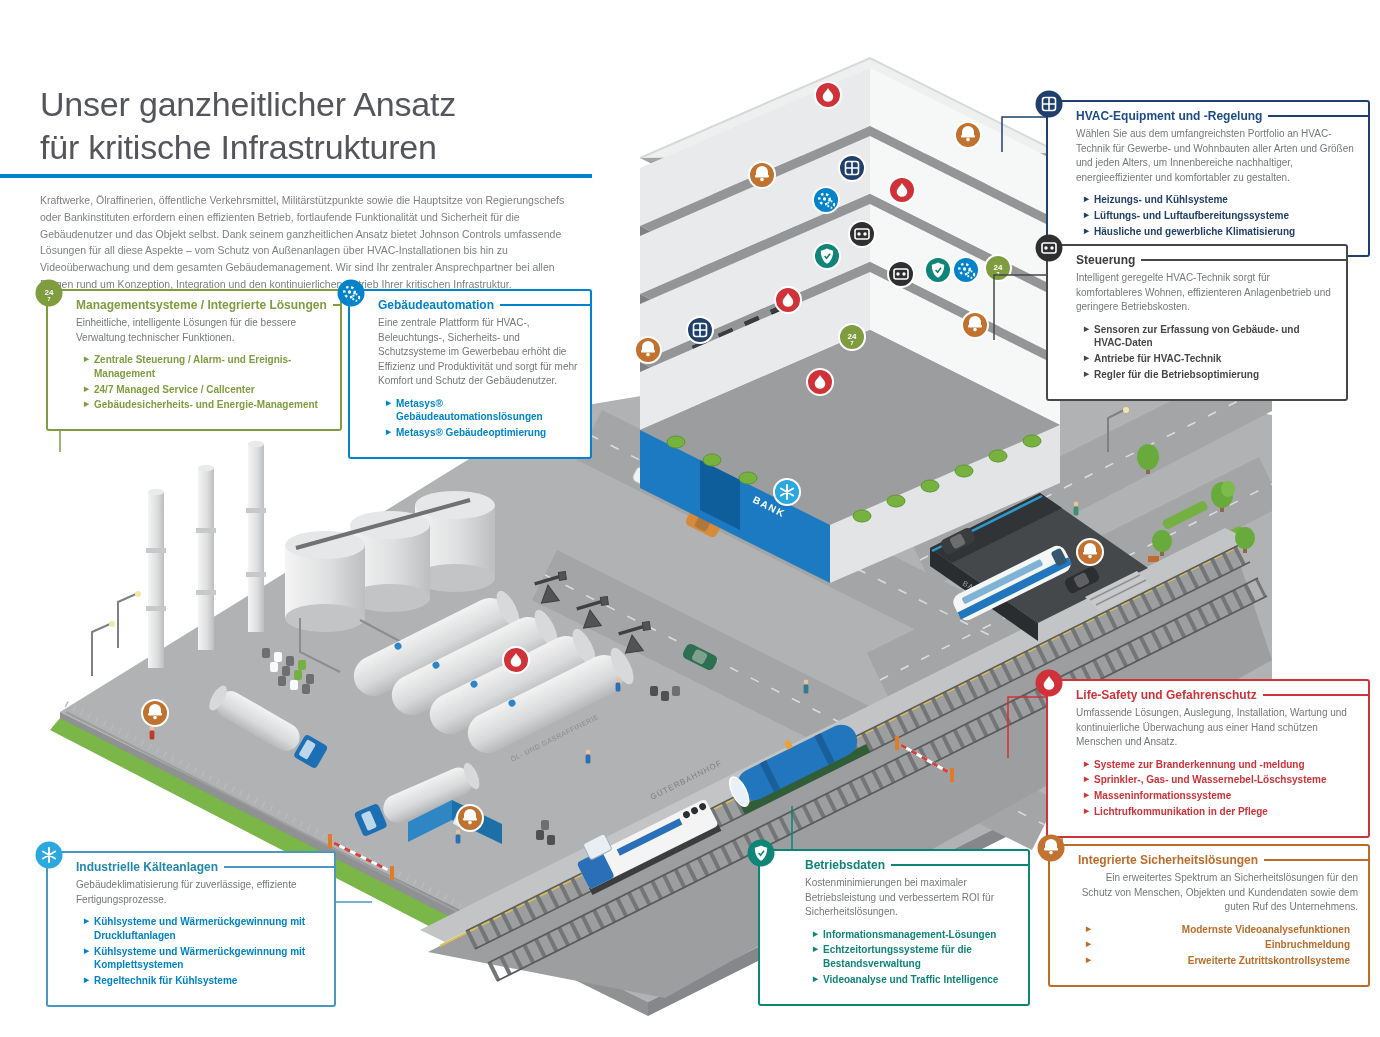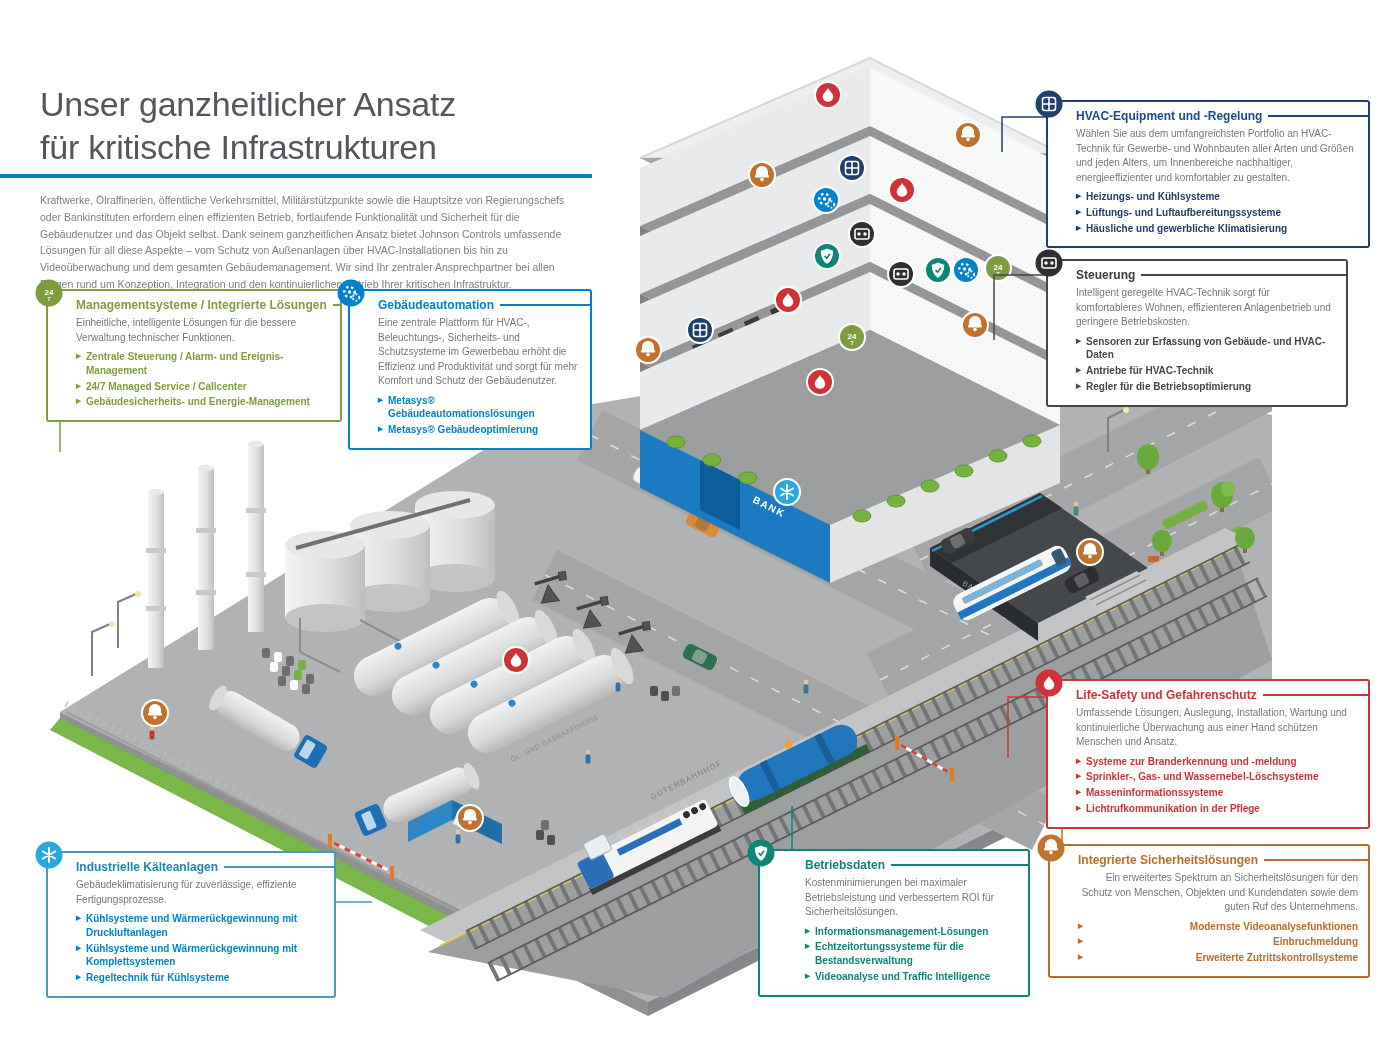--- a/index.html
+++ b/index.html
@@ -14,21 +14,21 @@
          color:#7c7f83;margin:0;}
 
   .callout{position:absolute;background:#fff;border:2px solid var(--c);border-radius:3px;
            padding:8px 10px 9px 28px;box-sizing:border-box;}
   .cicon{position:absolute;left:-14px;top:-13px;width:30px;height:30px;}
   .cicon svg{display:block;width:30px;height:30px;}
   .ctitle-row{display:flex;align-items:center;gap:6px;margin:-1px -10px 4px 0;}
   .ctitle{color:var(--ct,var(--c));font-weight:bold;font-size:12px;white-space:nowrap;}
   .cline{flex:1;height:2px;background:var(--c);}
   .cbody{color:#75787b;font-size:10px;line-height:1.45;margin:0 0 5px;}
-  .cbullets{list-style:none;margin:0;padding:0;}
+  .cbullets{list-style:none;margin:8px;padding:0;}
   .cbullets li{color:var(--cb,var(--c));font-weight:bold;font-size:10px;line-height:1.38;
                padding-left:10px;position:relative;margin-bottom:2px;}
   .cbullets li::before{content:"▶";position:absolute;left:0;top:2px;font-size:6.5px;}
   text{font-family:"Liberation Sans",sans-serif;}
 </style>
 </head>
 <body>
 <div class="canvas">
 
 <svg class="scene" viewBox="0 0 1380 1037">
@@ -665,21 +665,21 @@
         <span class="cline"></span>
       </div>
   <p class="cbody">Wählen Sie aus dem umfangreichsten Portfolio an HVAC-Technik für Gewerbe- und Wohnbauten aller Arten und Größen und jeden Alters, um Innenbereiche nachhaltiger, energieeffizienter und komfortabler zu gestalten.</p>
   <ul class="cbullets">
     <li><span>Heizungs- und Kühlsysteme</span></li>
     <li><span>Lüftungs- und Luftaufbereitungssysteme</span></li>
     <li><span>Häusliche und gewerbliche Klimatisierung</span></li>
   </ul>
 </div>
 
-<div class="callout" style="left:1046px;top:259px;width:302px;--c:#474749;--ct:#3c3c3e;">
+<div class="callout" style="left:1046px;top:244px;width:302px;--c:#474749;--ct:#3c3c3e;">
   <span class="cicon">
         <svg viewBox="-15 -15 30 30">
           <circle r="13.5" fill="#2f2f31"></circle>
           <use href="#ic-control"></use>
         </svg>
       </span>
   <div class="ctitle-row">
         <span class="ctitle">Steuerung</span>
         <span class="cline"></span>
       </div>

